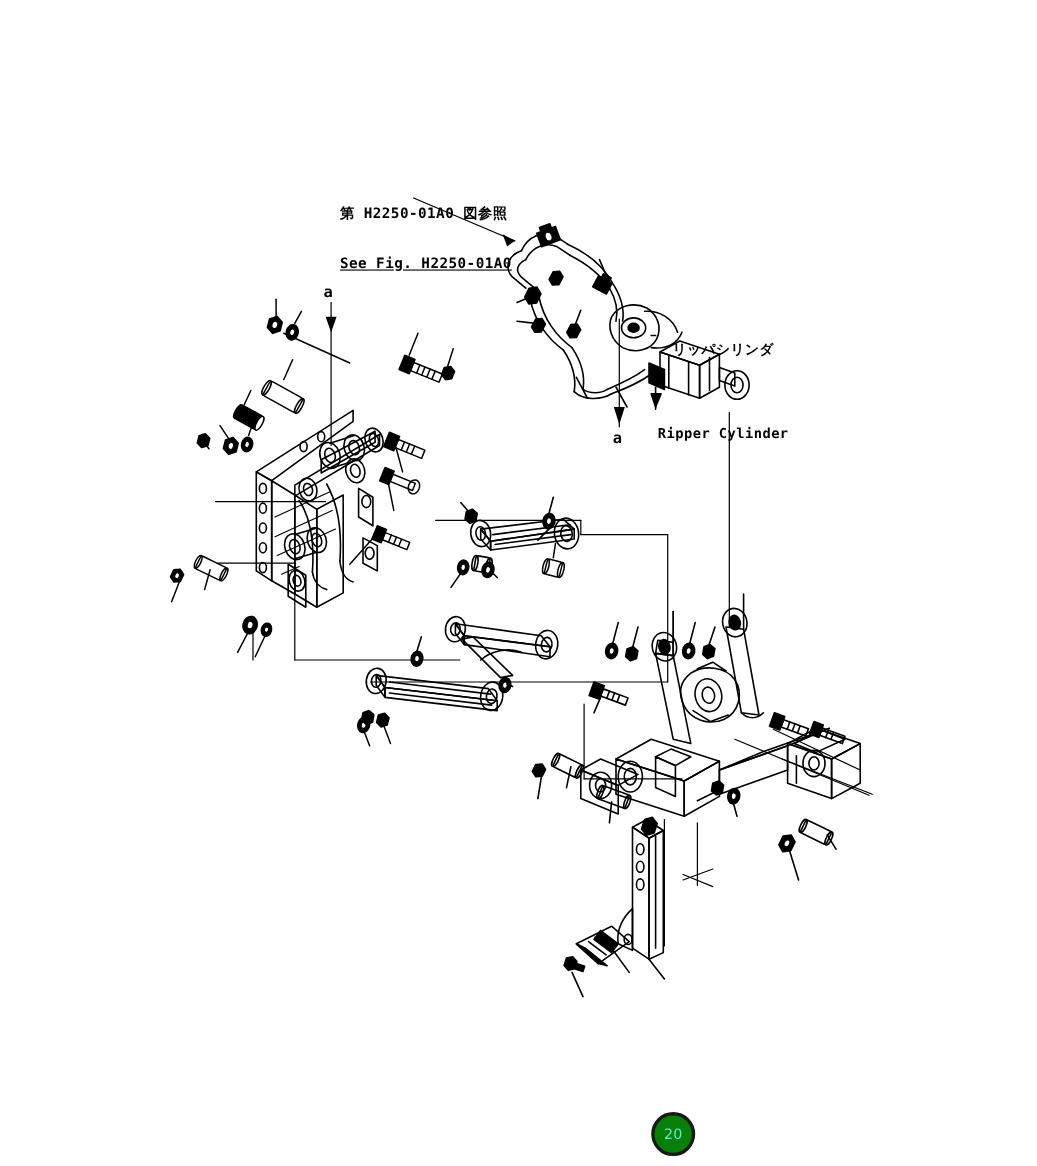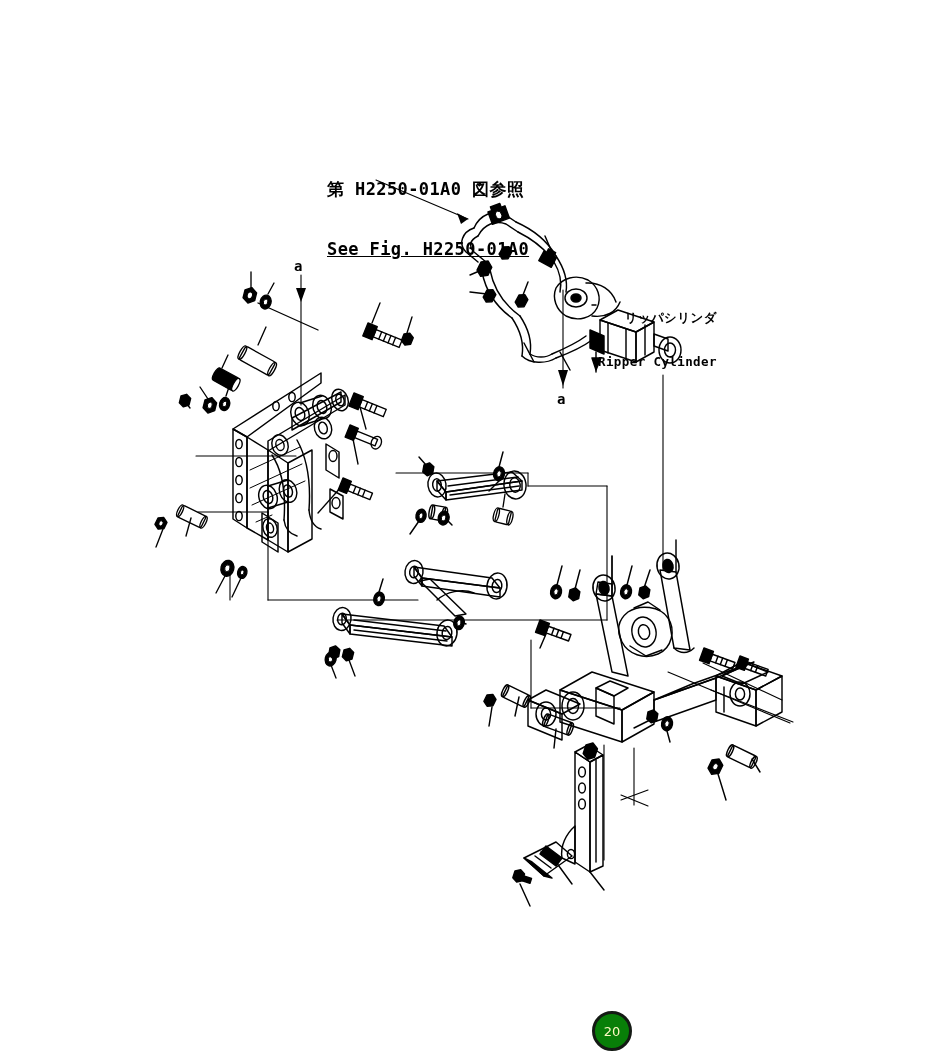--- a/index.html
+++ b/index.html
@@ -31,36 +31,35 @@
   .lbl {
     position: absolute;
     color: #000000;
     font-family: "DejaVu Sans Mono", monospace;
     white-space: pre;
     line-height: 1.18;
     letter-spacing: 0.4px;
   }
   #lbl-seefig {
     left: 309px;
-    top: 139px;
-    font-size: 17px;
+    top: 156px;
+    font-size: 13px;
     font-weight: bold;
-    margin-left: 18px;
   }
   #lbl-seefig .jp { display: block; }
   #lbl-seefig .en { display: block; text-decoration: underline; }
   #lbl-cyl {
     left: 598px;
     top: 281px;
     font-size: 12.5px;
     font-weight: bold;
-    text-align: right;
+    text-align: center;
   }
   #lbl-cyl .jp { display: block; }
-  #lbl-cyl .en { display: block; }
+  #lbl-cyl .en { display: block; margin-top: 32px; }
   .sec-mark {
     position: absolute;
     font-family: "DejaVu Sans Mono", monospace;
     font-size: 14px;
     font-weight: bold;
     color: #000;
   }
   #sec-a-top { left: 294px; top: 258px; }
   #sec-a-bot { left: 557px; top: 391px; }
   #page-badge {
@@ -71,21 +70,21 @@
     height: 40px;
     border-radius: 50%;
     background: #087f08;
     border: 3px solid #141a14;
     box-sizing: border-box;
     display: flex;
     align-items: center;
     justify-content: center;
   }
   #page-badge span {
-    color: #fef9c3;
+    color: #5eead4;
     font-family: "DejaVu Sans", sans-serif;
     font-size: 13px;
     line-height: 1;
   }
 </style>
 </head>
 <body>
 
 <div id="sheet">
 

